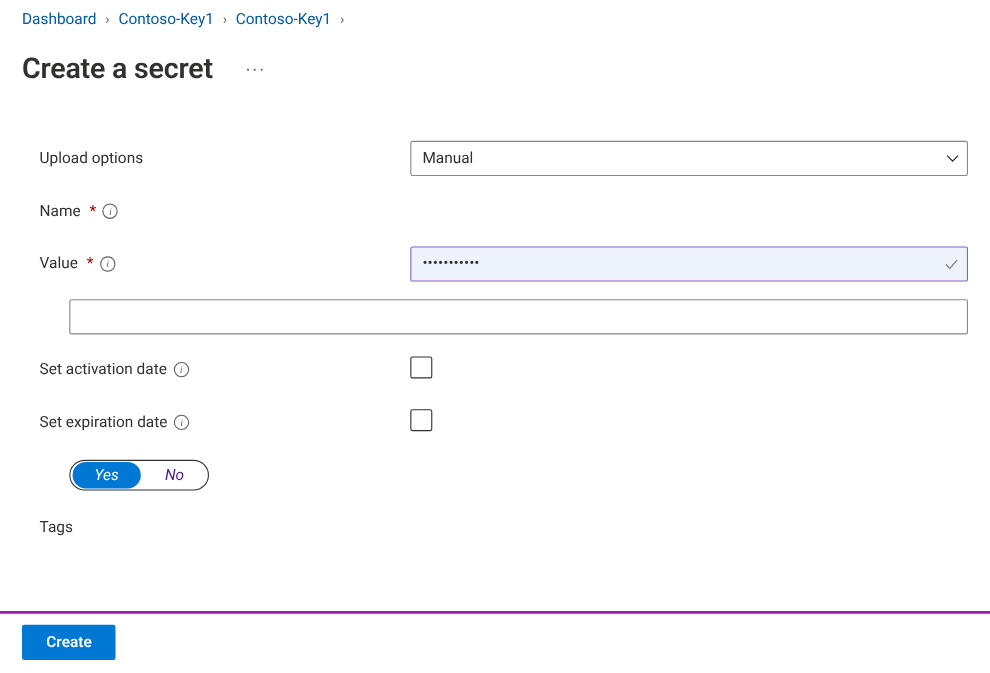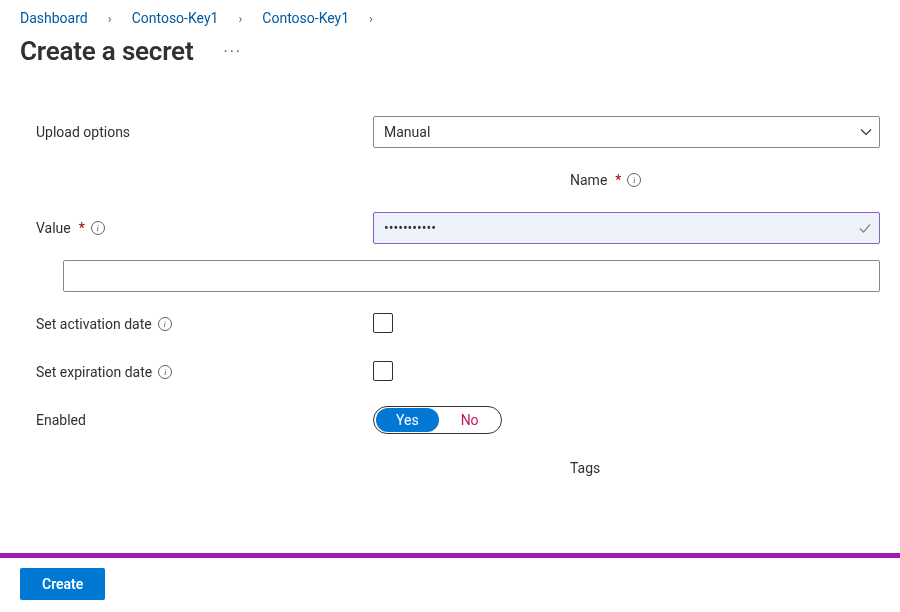--- a/index.html
+++ b/index.html
@@ -6,30 +6,30 @@
   html, body {
     margin: 0; padding: 0;
     width: 900px;
     font-family: "Segoe UI", -apple-system, BlinkMacSystemFont, Roboto, "Helvetica Neue", sans-serif;
     font-size: 14px;
     color: #323130;
     background: #fff;
   }
   .wrap { padding: 10px 20px 0 20px; }
   .breadcrumb {
-    display: flex; align-items: center; gap: 18px;
-    font-size: 14px; color: #323130; margin-bottom: 10px;
+    display: flex; align-items: center; gap: 6px;
+    font-size: 14px; color: #323130; margin-bottom: 22px;
   }
   .breadcrumb a { color: #005ba1; text-decoration: none; cursor: pointer; }
   .chev { color: #605e5c; font-size: 13px; padding: 0 2px; }
   .title-row { display: flex; align-items: center; gap: 30px; margin-bottom: 48px; }
   h1 { font-size: 26px; font-weight: 600; margin: 0; letter-spacing: -0.2px; }
   .more { color: #605e5c; font-size: 16px; letter-spacing: 2px; cursor: pointer; }
   .form { padding-left: 16px; }
-  .row { display: flex; align-items: center; min-height: 36px; margin-bottom: 12px; justify-content: flex-end; }
+  .row { display: flex; align-items: center; min-height: 36px; margin-bottom: 12px; }
   .lbl { width: 310px; flex-shrink: 0; display: flex; align-items: center; gap: 6px; }
   .req { color: #a80000; margin-left: 2px; }
   .info-ic {
     width: 14px; height: 14px; border: 1px solid #605e5c; border-radius: 50%;
     display: inline-flex; align-items: center; justify-content: center;
     font-size: 9px; color: #605e5c; cursor: default; font-family: Georgia, serif; font-style: italic;
   }
   .field { flex: 1; position: relative; padding-left: 27px; }
   .ctl {
     width: 100%; height: 32px; border: 1px solid #8a8886; border-radius: 2px;
@@ -42,32 +42,32 @@
     position: absolute; right: 8px; top: 50%; transform: translateY(-50%);
     pointer-events: none; display: flex; align-items: center; color: #323130;
   }
   .check-ic { color: #605e5c; }
   .chk {
     width: 20px; height: 20px; border: 1px solid #323130; border-radius: 2px;
     background: #fff; cursor: pointer; display: inline-block;
   }
   .toggle {
     display: inline-flex; align-items: center; border: 1px solid #323130;
-    border-radius: 14px; height: 28px; overflow: hidden; background: #fff;
+    border-radius: 14px; height: 28px; overflow: hidden; background: #fff; font-style: italic;
   }
   .toggle-opt {
     height: 100%; display: flex; align-items: center; justify-content: center;
     padding: 0 22px; font-size: 14px; cursor: pointer;
   }
   .toggle-opt.on { background: #0078d4; color: #fff; border-radius: 12px; margin: 2px 0 2px 2px; height: 24px; padding: 0 20px; }
-  .toggle-opt.off { color: #be185d; }
+  .toggle-opt.off { color: #4c1d95; }
   .link { color: #0065b3; cursor: pointer; }
   .footer {
     position: fixed; left: 0; right: 0; bottom: 0;
-    border-top: 5px solid #a21caf; background: #fff;
+    border-top: 3px solid #a21caf; background: #fff;
     padding: 10px 20px 12px 20px; width: 900px;
   }
   .btn-primary {
     background: #0078d4; color: #fff; border: none; border-radius: 2px;
     height: 32px; padding: 0 22px; font-size: 14px; font-weight: 600;
     font-family: inherit; cursor: pointer;
   }
 </style>
 </head>
 <body>
@@ -148,23 +148,20 @@
       <div class="lbl">
         <span>Set expiration date</span>
         <span class="info-ic">i</span>
       </div>
       <div class="field">
         <span class="chk"></span>
       </div>
     </div>
 
     <div class="row">
-      <div class="lbl">
-        <span>Enabled</span>
-      </div>
       <div class="field">
         <div class="toggle">
           <div class="toggle-opt on">Yes</div>
           <div class="toggle-opt off">No</div>
         </div>
       </div>
     </div>
 
     <div class="row" style="margin-top:6px;">
       <div class="lbl">

